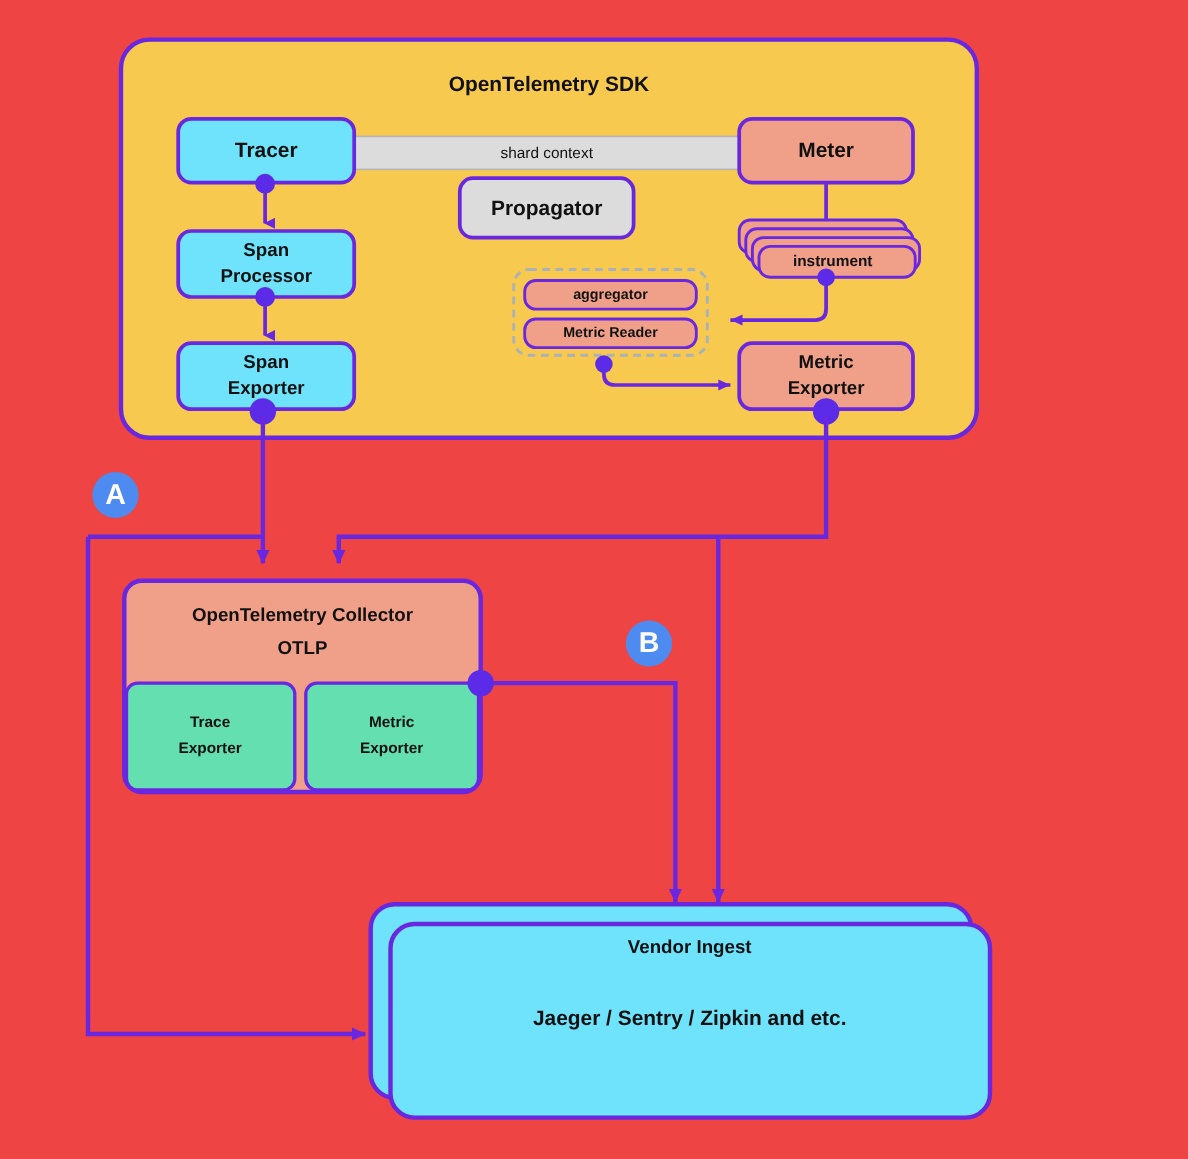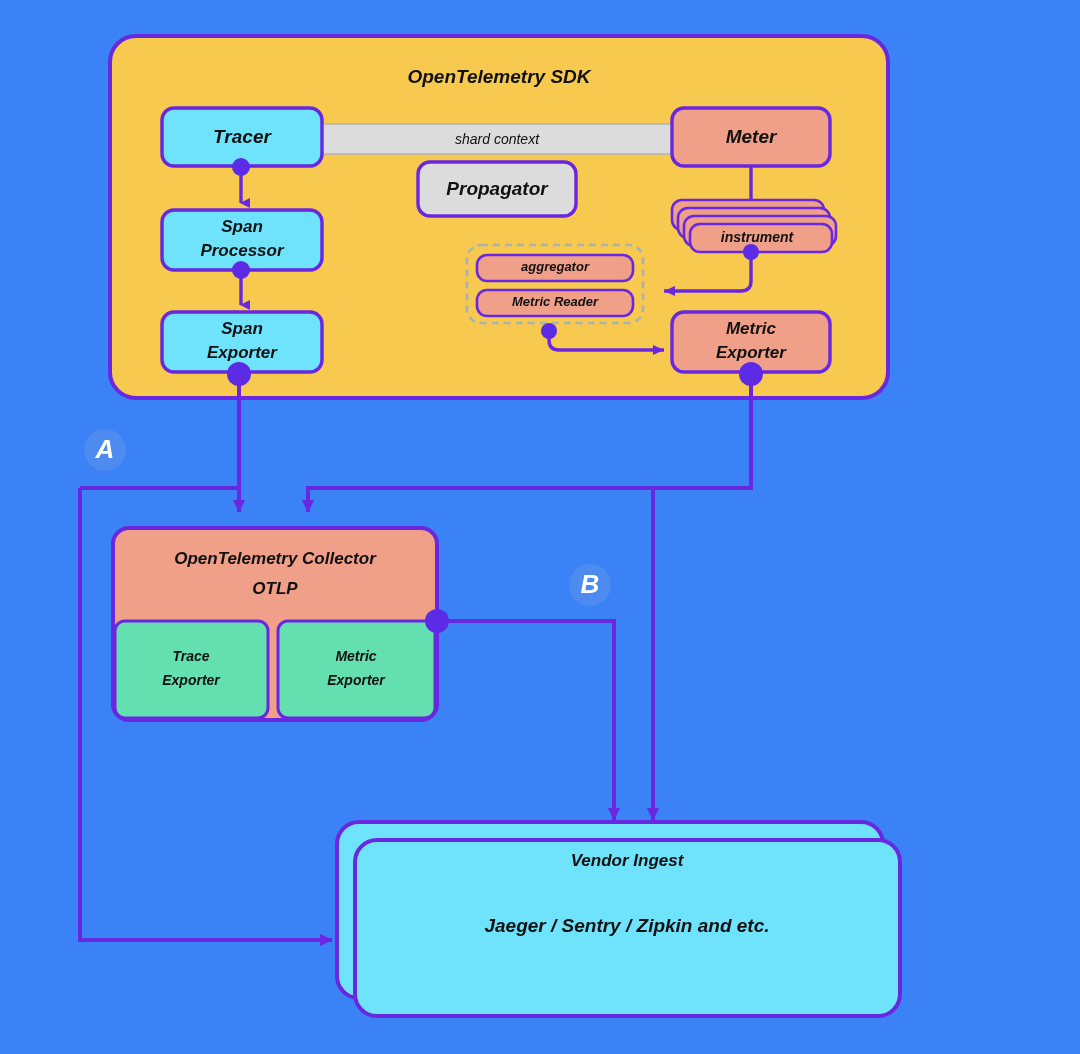--- a/index.html
+++ b/index.html
@@ -8,23 +8,22 @@
     padding: 0;
     background: #ffffff;
   }
   body {
     font-family: "Liberation Sans", sans-serif;
   }
   #canvas {
     position: relative;
     width: 1080px;
     height: 1054px;
-    background: #3b82f6;
+    background: #ef4444;
     overflow: hidden;
-    font-style: italic;
   }
   #diagram-svg {
     position: absolute;
     left: 0;
     top: 0;
     width: 1080px;
     height: 1054px;
   }
   .node-label {
     font-family: "Liberation Sans", sans-serif;

